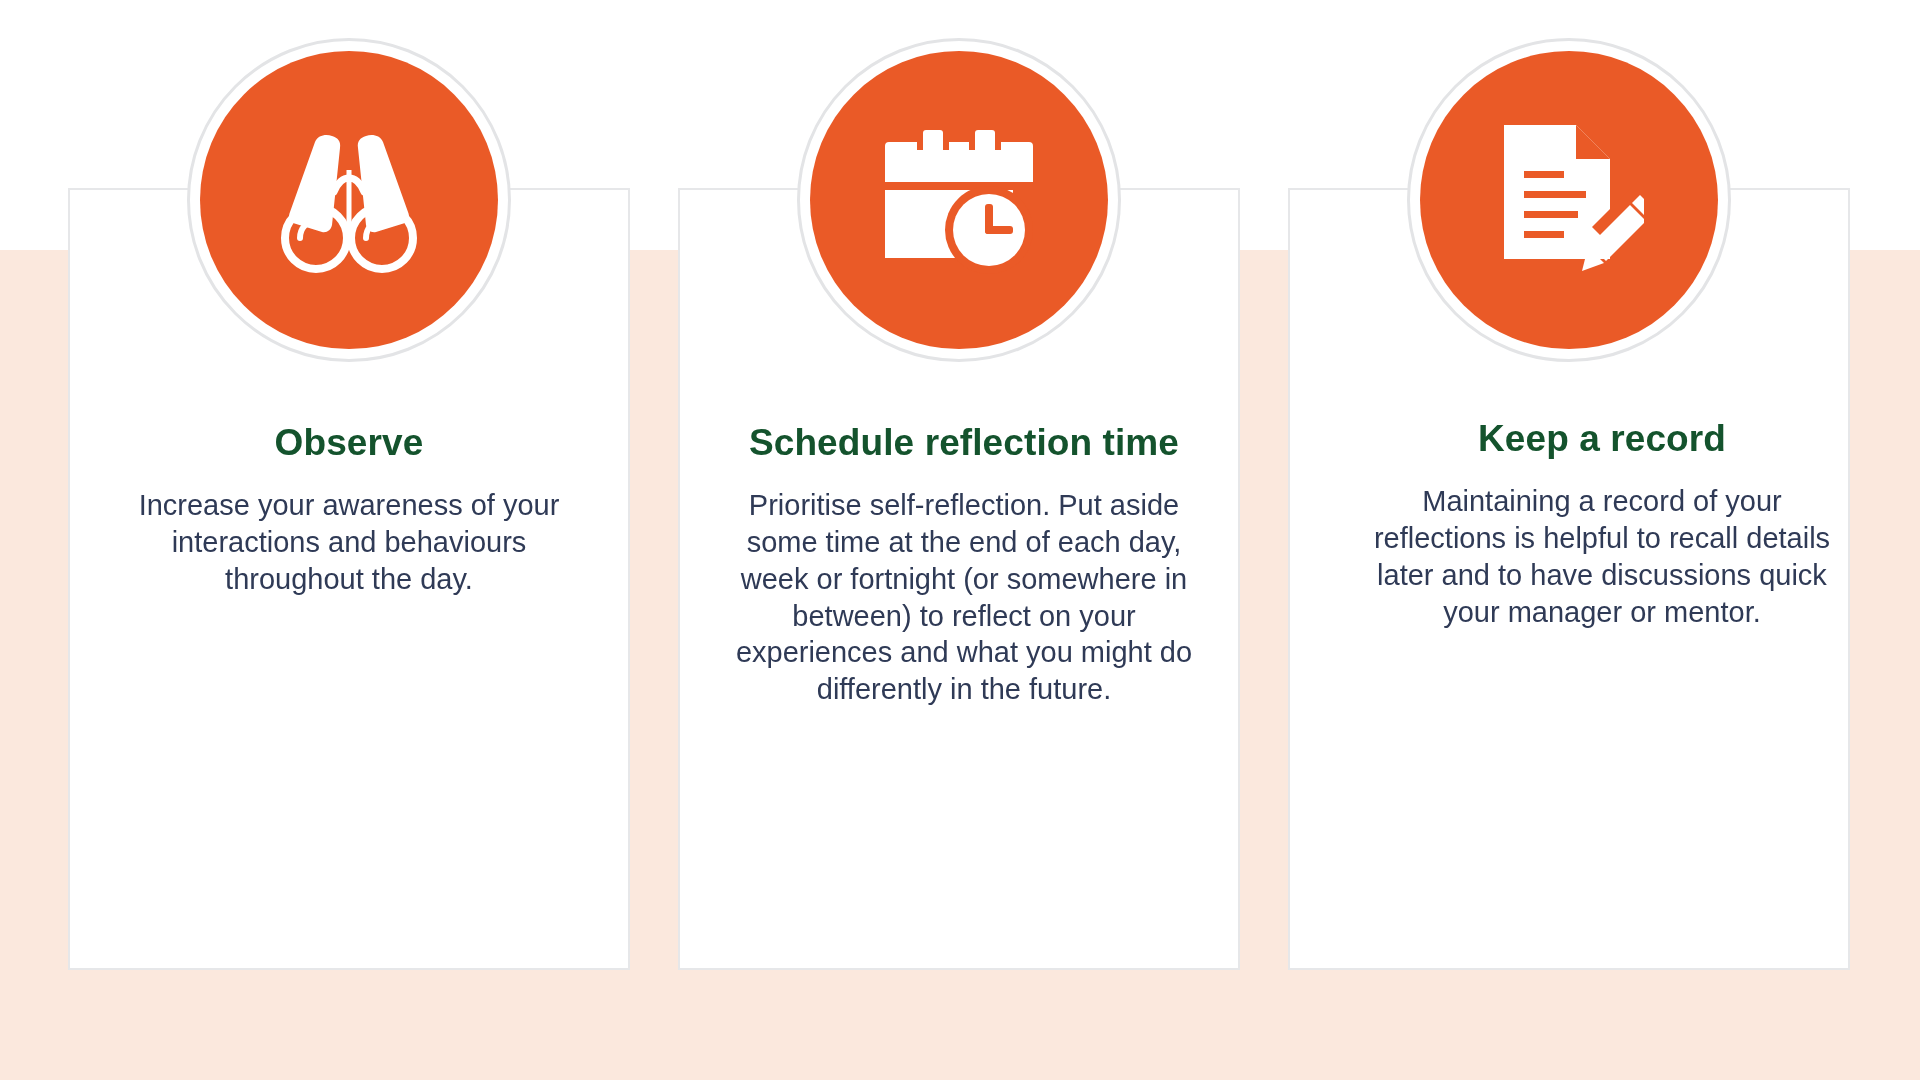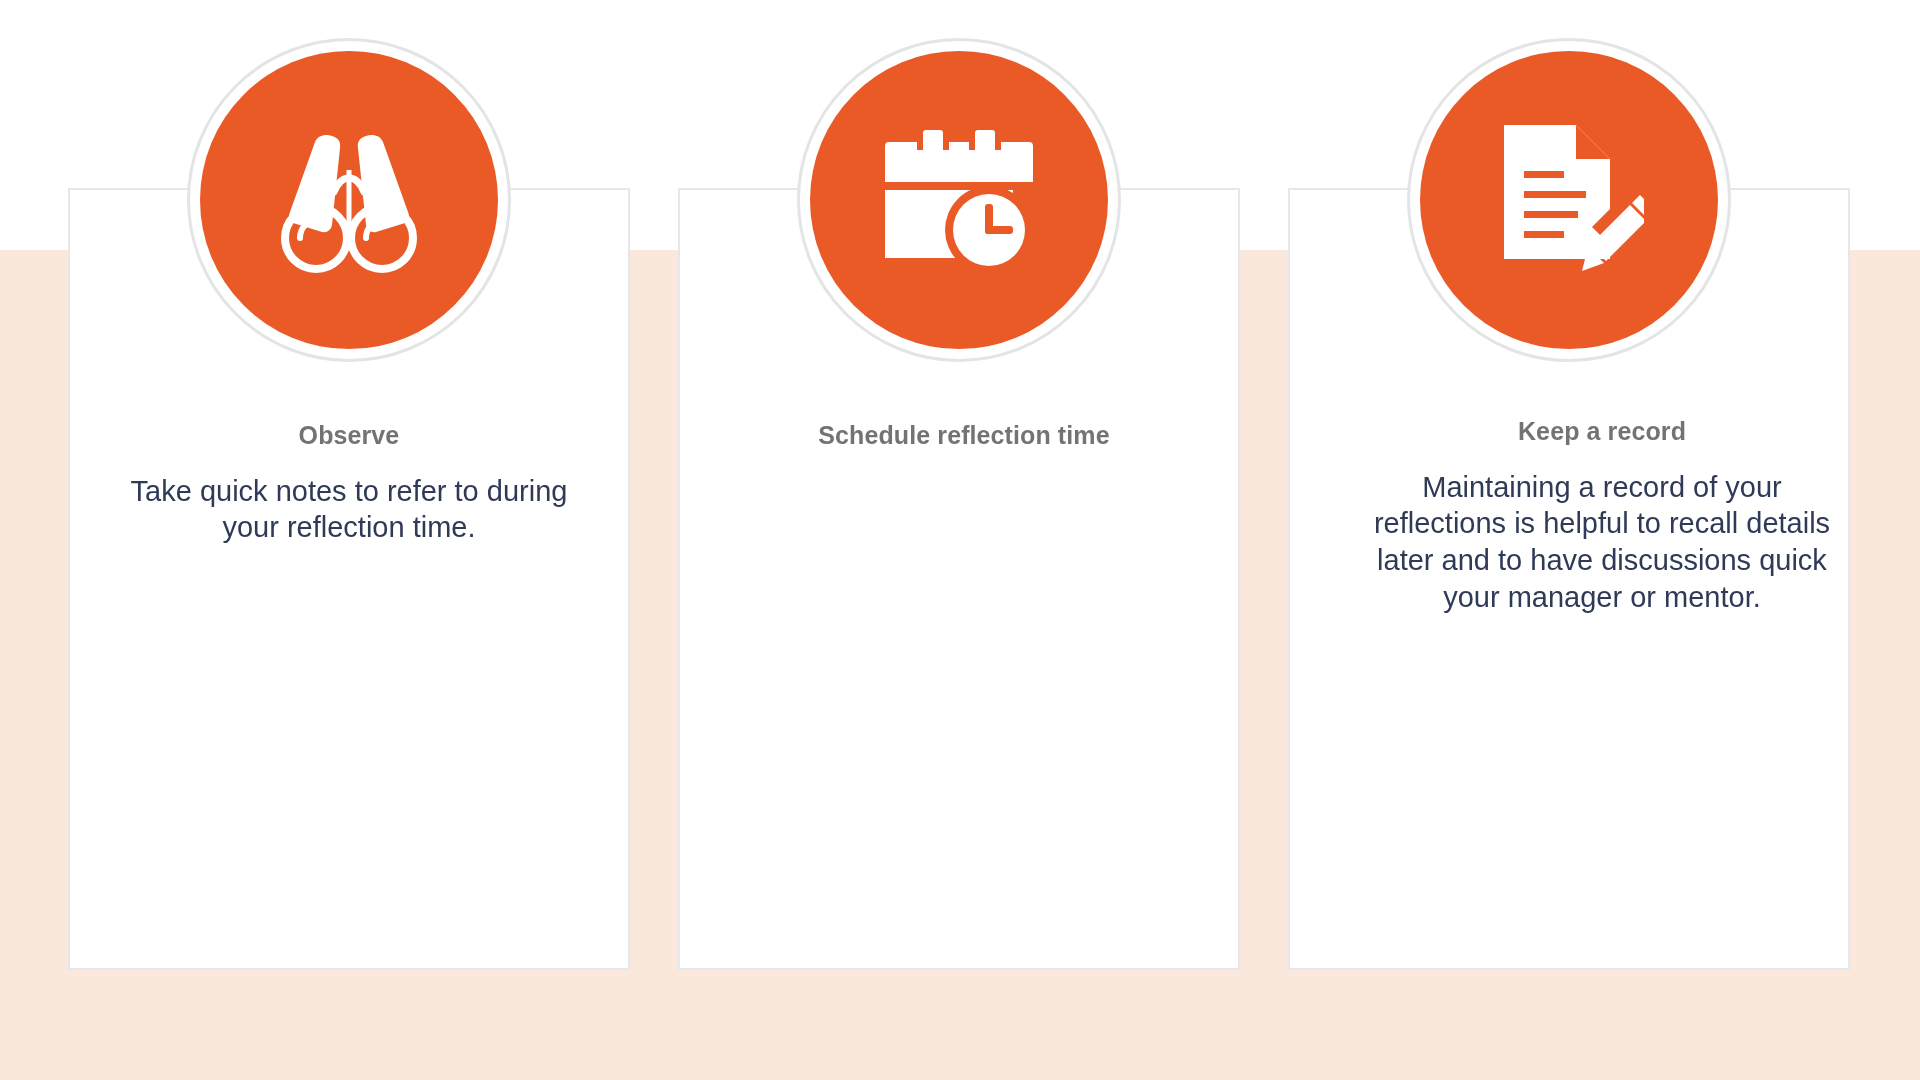--- a/index.html
+++ b/index.html
@@ -97,22 +97,22 @@
     top: 188px;
     width: 562px;
     height: 782px;
     z-index: 4;
     box-sizing: border-box;
     padding: 232px 34px 0 34px;
     text-align: center;
   }
 
   .card-title {
-    color: #737373;
-    font-size: 25px;
+    color: #14532d;
+    font-size: 37px;
     font-weight: bold;
     line-height: 1.22;
     margin: 0 0 22px 0;
     letter-spacing: 0.1px;
   }
 
   .card-para {
     color: #2f3a56;
     font-size: 29px;
     line-height: 1.27;
@@ -155,21 +155,21 @@
 
             <path d="M26 118 C26 108 33 101 42 101" stroke="#ffffff" stroke-width="6" fill="none" stroke-linecap="round"></path>
             <path d="M92 118 C92 108 99 101 108 101" stroke="#ffffff" stroke-width="6" fill="none" stroke-linecap="round"></path>
           </svg>
         </span>
       </div>
     </div>
 
     <div class="card-content">
       <h2 class="card-title">Observe</h2>
-      <p class="card-para">Take quick notes to refer to during your reflection time.</p>
+      <p class="card-para">Increase your awareness of your interactions and behaviours throughout the day.</p>
     </div>
   </div>
 
   <div class="card card-2">
     <div class="card-panel"></div>
 
     <div class="icon-badge">
       <div class="icon-badge-inner">
         <span>
           <svg width="160" height="148" viewBox="0 0 160 148" fill="none">
@@ -186,20 +186,21 @@
 
             <rect x="106" y="78" width="8" height="30" rx="3" fill="#ea5a27"></rect>
             <rect x="106" y="100" width="28" height="8" rx="3" fill="#ea5a27"></rect>
           </svg>
         </span>
       </div>
     </div>
 
     <div class="card-content">
       <h2 class="card-title">Schedule reflection time</h2>
+      <p class="card-para">Prioritise self-reflection. Put aside some time at the end of each day, week or fortnight (or somewhere in between) to reflect on your experiences and what you might do differently in the future.</p>
     </div>
   </div>
 
   <div class="card card-3">
     <div class="card-panel"></div>
 
     <div class="icon-badge">
       <div class="icon-badge-inner">
         <span>
           <svg width="150" height="158" viewBox="0 0 150 158" fill="none">

